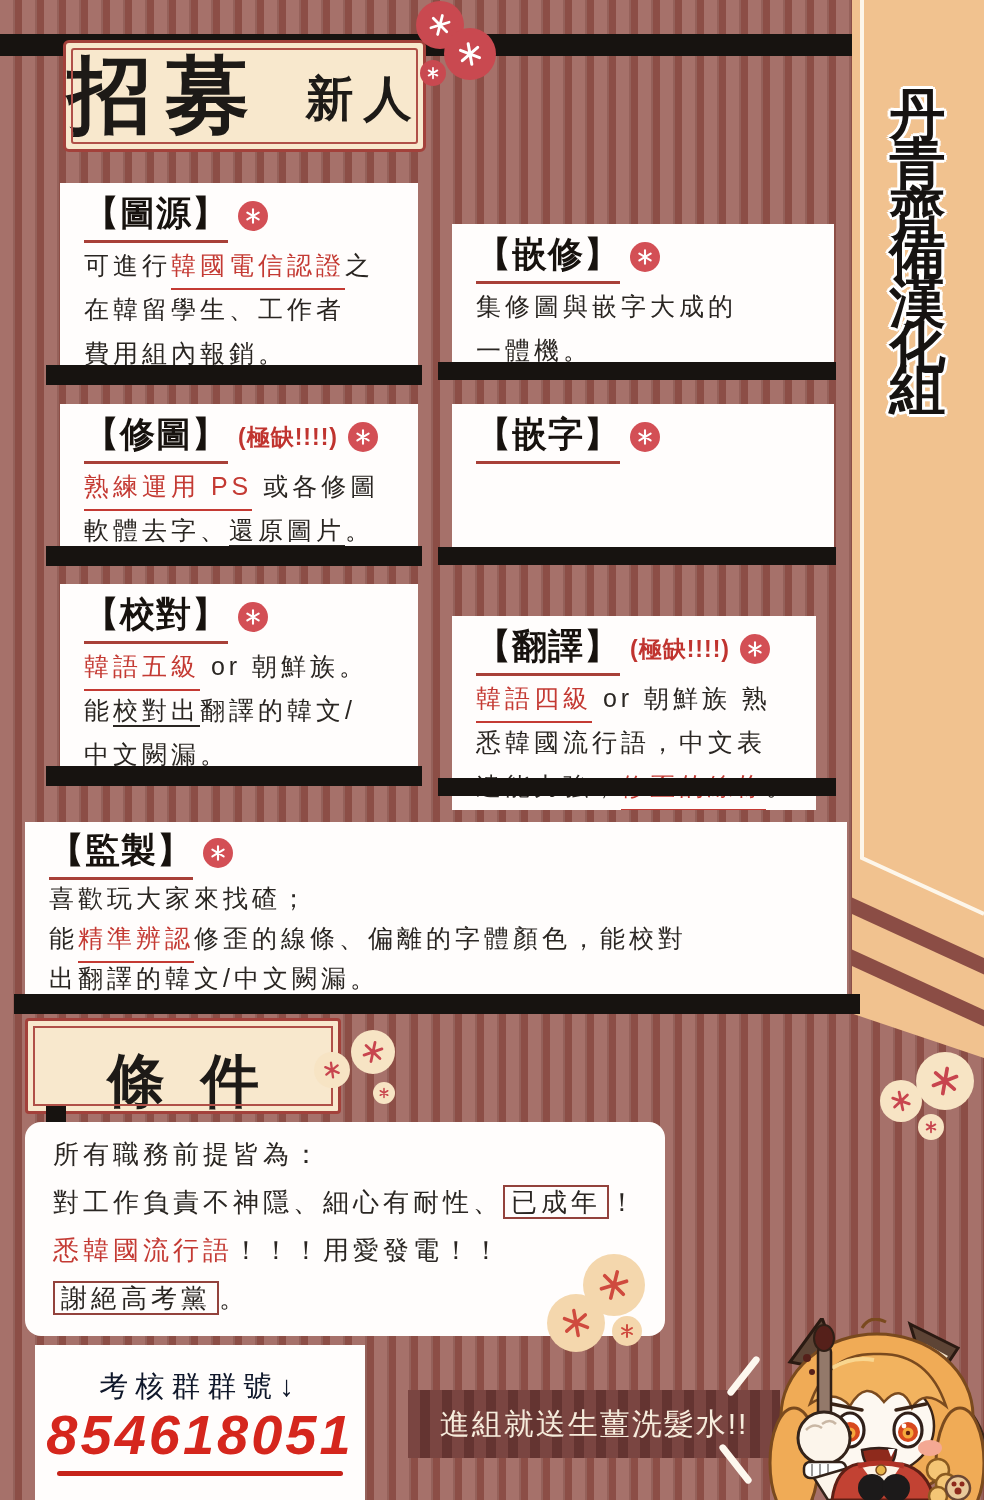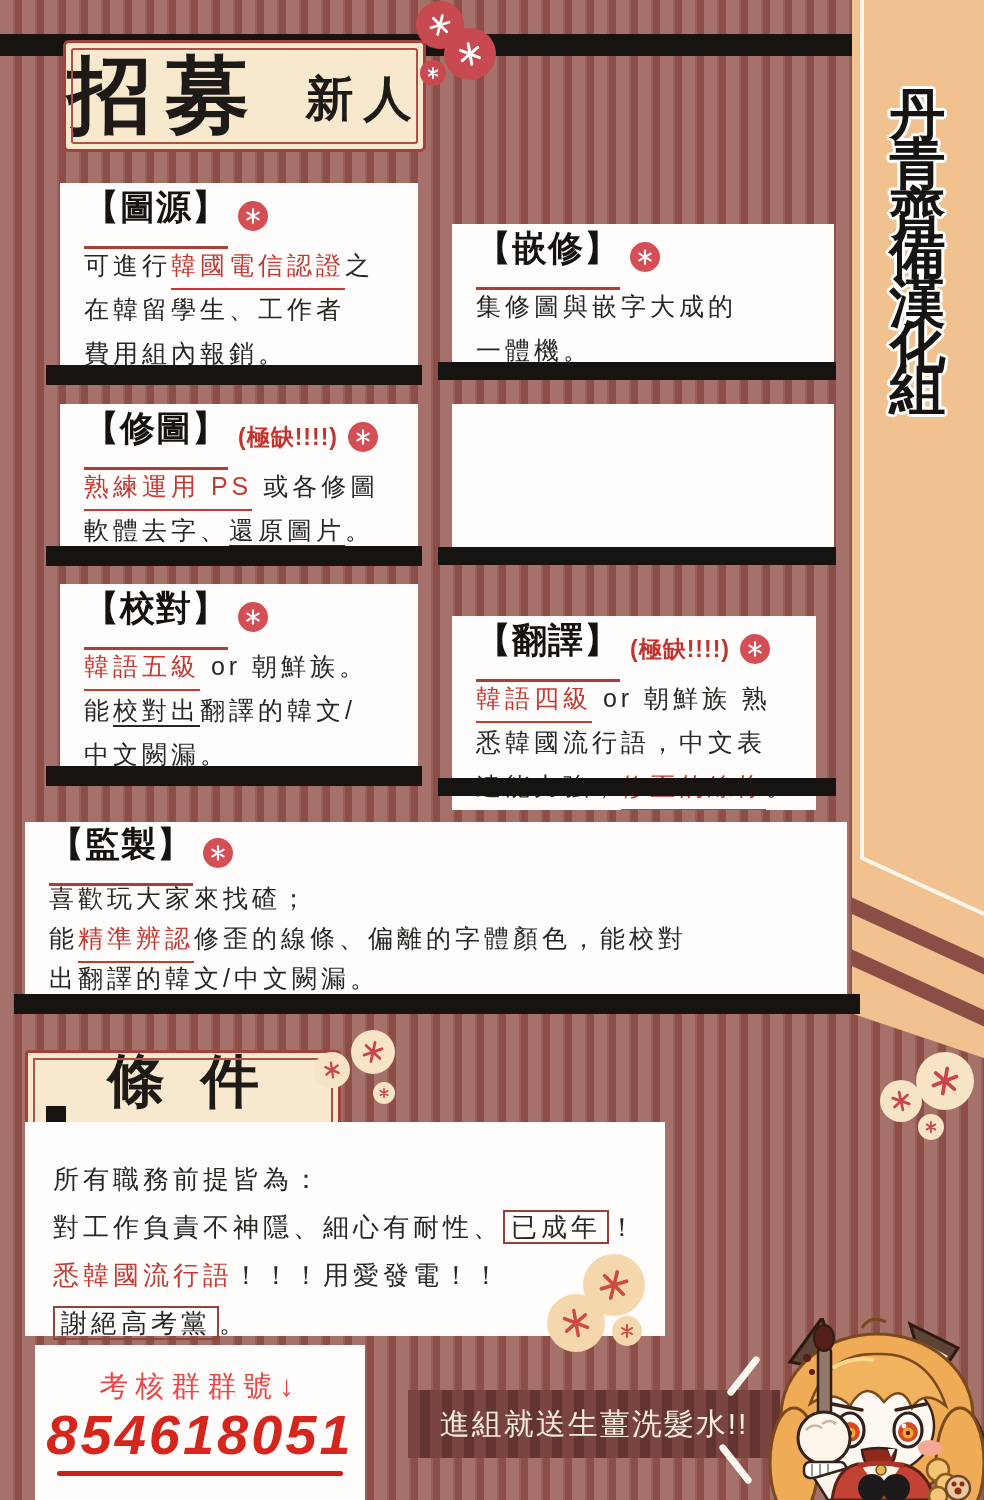--- a/index.html
+++ b/index.html
@@ -32,21 +32,21 @@
   .banner-deco{position:absolute;left:0;top:0;}
   .banner-text{position:absolute;left:0;top:44px;width:100%;text-align:center;
     writing-mode:vertical-rl;text-orientation:upright;
     font-size:56px;font-weight:700;color:#161311;letter-spacing:46px;line-height:132px;
     text-shadow:-3px 0 #fff,3px 0 #fff,0 -3px #fff,0 3px #fff,-2px -2px #fff,2px 2px #fff,-2px 2px #fff,2px -2px #fff;}
 
   
   .card{position:absolute;background:#fffdfc;padding:10px 24px;box-sizing:border-box;overflow:hidden;}
   .card-head{display:flex;align-items:center;gap:10px;height:46px;margin-bottom:4px;}
   .card-title{font-size:35px;font-weight:700;color:#17120e;letter-spacing:1px;
-    border-bottom:3px solid #a84038;padding-bottom:15px;}
+    border-bottom:3px solid #a84038;padding-bottom:3px;}
   .card-tag{font-size:23px;font-weight:700;color:#c0342f;letter-spacing:1px;}
   .card-tag:empty{display:none;}
   .badge{width:30px;height:30px;border-radius:50%;background:#d34f55;flex:0 0 auto;
     display:flex;align-items:center;justify-content:center;}
   .hline{line-height:44px;font-size:25px;letter-spacing:4px;color:#2a2622;white-space:nowrap;}
   .seg{display:inline;}
   .seg-r{color:#c43a33;}
   .seg-u{border-bottom:2px solid #2a2622;padding-bottom:1px;}
   .seg-ru{color:#c43a33;border-bottom:2px solid #c43a33;padding-bottom:9px;}
   .seg-box{border:2px solid #93423c;padding:0 6px;color:#2a2622;}
@@ -56,31 +56,31 @@
   .c4{left:452px;top:404px;width:382px;height:143px;}
   .c5{left:60px;top:584px;width:358px;height:182px;}
   .c6{left:452px;top:584px;width:364px;height:194px;margin-top:32px;}
   .c7{left:25px;top:822px;width:822px;height:172px;padding-top:8px;}
   .c7 .hline{line-height:40px;}
   .c7 .card-head{margin-bottom:2px;}
 
   
   .cond-box{position:absolute;left:25px;top:1018px;width:310px;height:90px;
     background:#f8e8cd;border:3px solid #a3413b;border-radius:4px;
-    display:flex;align-items:flex-start;justify-content:center;margin-top:32px;}
+    display:flex;align-items:flex-end;justify-content:center;}
   .cond-box::after{content:"";position:absolute;inset:5px;border:2px solid #b05048;}
   .cond-heading{font-family:"Liberation Serif", serif;font-weight:700;font-size:58px;
     color:#1d1a17;letter-spacing:36px;text-indent:36px;line-height:1;}
   .cond-card{position:absolute;left:25px;top:1122px;width:640px;height:214px;
-    background:#fffdfc;padding:33px 28px;box-sizing:border-box;}
+    background:#fffdfc;padding:8px 28px;box-sizing:border-box;border-radius:16px;}
   .cond-card .hline{line-height:48px;font-size:26px;}
 
   
   .qq-card{position:absolute;left:35px;top:1345px;width:330px;height:155px;background:#fffdfc;text-align:center;}
-  .qq-label{margin-top:22px;font-size:29px;letter-spacing:7px;color:#ef4444;}
+  .qq-label{margin-top:22px;font-size:29px;letter-spacing:7px;color:#0f172a;}
   .qq-number{margin-top:0;font-size:56px;font-weight:700;font-style:italic;
     color:#d5261d;letter-spacing:3px;line-height:1;}
   .qq-underline{margin:8px auto 0;width:286px;height:5px;background:#c6231a;border-radius:3px;}
   .promo-band{position:absolute;left:408px;top:1390px;width:372px;height:68px;
     background:repeating-linear-gradient(90deg,#7a4541 0 12px,#643431 12px 22px);
     display:flex;align-items:center;justify-content:center;}
   .promo-text{font-size:30px;color:#f6ecdc;letter-spacing:2px;white-space:nowrap;}
   .slash{position:absolute;width:7px;height:48px;background:#fdf8ef;border-radius:4px;}
   .slash-top{left:740px;top:1352px;transform:rotate(38deg);}
   .slash-bottom{left:732px;top:1440px;transform:rotate(-38deg);}
@@ -169,20 +169,29 @@
         </span>
     </div>
     <div class="card-body">
         <div class="hline"><span class="seg seg-ru">熟練運用 PS</span><span class="seg seg-p"> 或各修圖</span></div>
         <div class="hline"><span class="seg seg-p">軟體去字、</span><span class="seg seg-u">還原圖片</span><span class="seg seg-p">。</span></div>
       </div>
   </div>
   <div class="black-bar" style="left:46px;top:546px;width:376px;height:20px;"></div>
 
   <div class="card c4">
+    <div class="card-head">
+      <span class="card-title">【嵌字】</span>
+
+      <span class="badge">
+          <svg width="18" height="18" viewBox="0 0 24 24">
+            <path d="M12 3v18M4.5 7.5l15 9M19.5 7.5l-15 9" stroke="#fff" stroke-width="2.8" stroke-linecap="round" fill="none"></path>
+          </svg>
+        </span>
+    </div>
   </div>
   <div class="black-bar" style="left:438px;top:547px;width:398px;height:18px;"></div>
 
   <div class="card c5">
     <div class="card-head">
       <span class="card-title">【校對】</span>
 
       <span class="badge">
           <svg width="18" height="18" viewBox="0 0 24 24">
             <path d="M12 3v18M4.5 7.5l15 9M19.5 7.5l-15 9" stroke="#fff" stroke-width="2.8" stroke-linecap="round" fill="none"></path>

